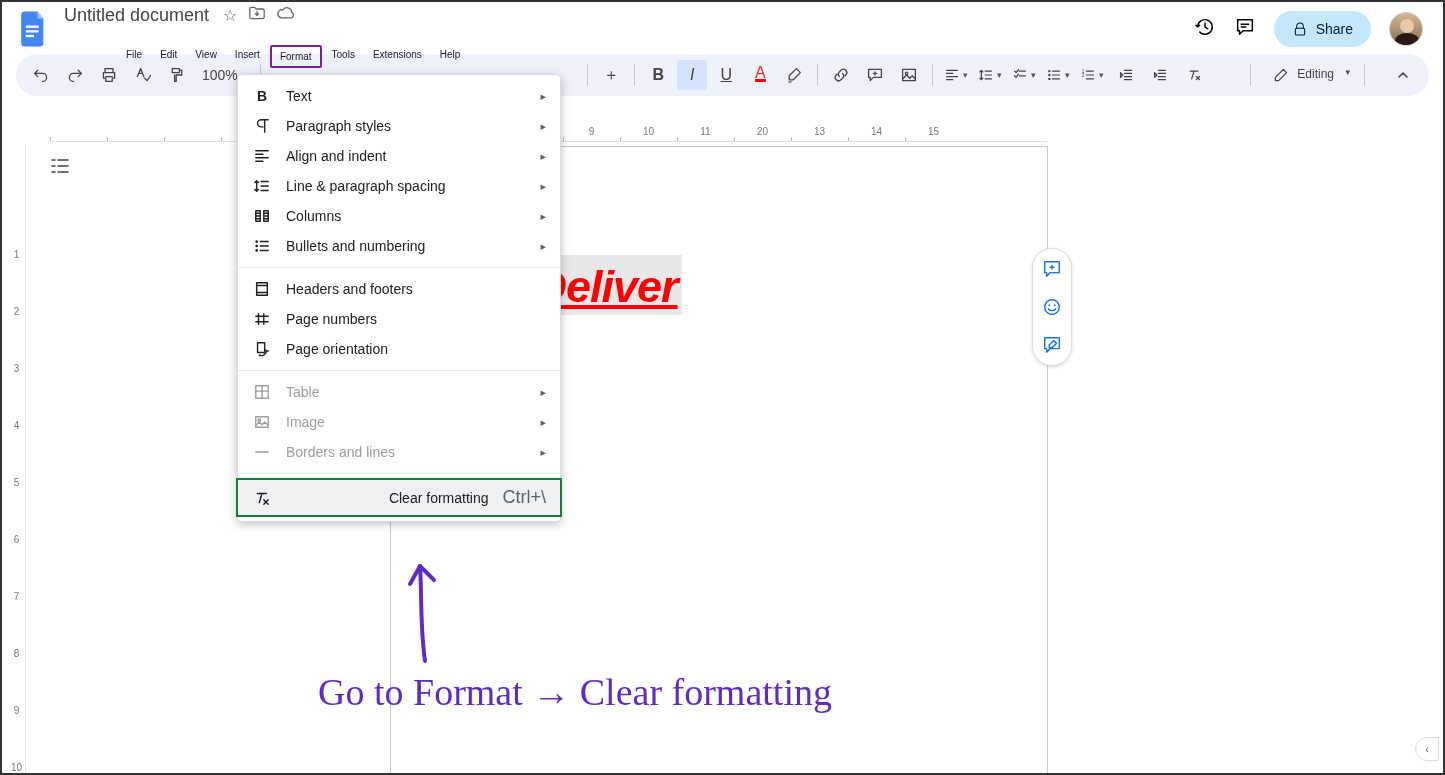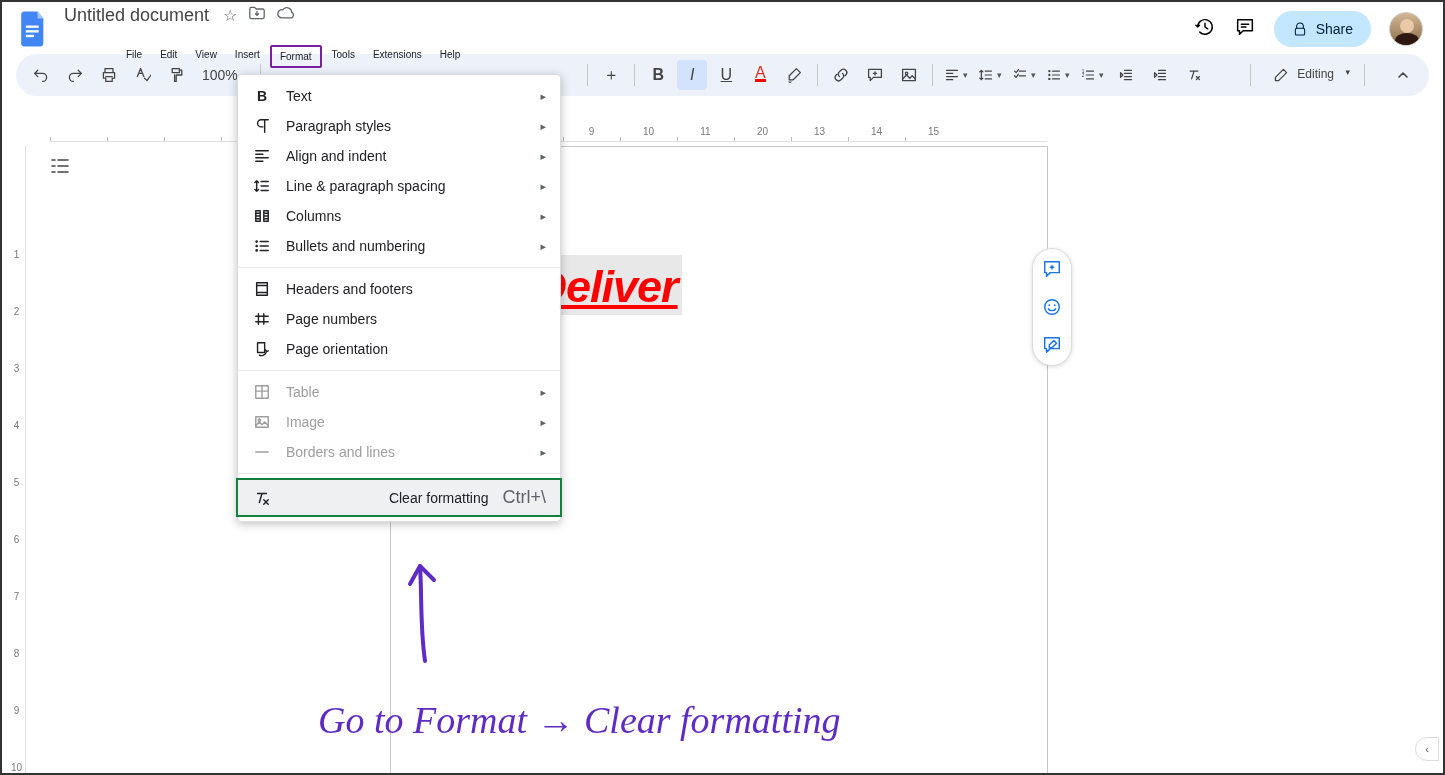--- a/index.html
+++ b/index.html
@@ -59,21 +59,21 @@
 .outline-btn { position: absolute; top: 150px; left: 44px; width: 28px; height: 28px; color: #444; display:flex;align-items:center;justify-content:center;}
 .page { position: absolute; top: 144px; left: 388px; width: 658px; height: 640px; background: #fff; border: 1px solid #c7c7c7; }
 .page-text { position: absolute; top: 108px; left: -2px; font-size: 45px; font-weight: 900; font-style: italic; color: #ff0000; background: #e8e8e8; padding: 6px 4px 2px 4px; text-decoration: underline; letter-spacing: -1px; white-space: nowrap;}
 
 
 .side-tools { position: absolute; top: 246px; left: 1030px; width: 40px; background: #fff; border: 1px solid #dadce0; border-radius: 22px; display: flex; flex-direction: column; align-items: center; padding: 8px 0; gap: 14px; box-shadow: 0 1px 4px rgba(0,0,0,0.15);}
 .side-tools div { width: 24px; height: 24px; display: flex; align-items: center; justify-content: center; color: #1a73e8; }
 
 
 .anno-arrow { position: absolute; top: 554px; left: 398px; width: 50px; height: 110px; }
-.anno-text { position: absolute; top: 696px; left: 316px; font-family: "Comic Sans MS", cursive; font-size: 38px; color: #5e2bc4; font-weight:500;font-style:italic; }
+.anno-text { position: absolute; top: 668px; left: 316px; font-family: "Comic Sans MS", cursive; font-size: 38px; color: #5e2bc4; font-weight:500; }
 
 
 .corner-toggle { position: absolute; bottom: 12px; right: 4px; width: 24px; height: 24px; border: 1px solid #dadce0; border-radius: 12px 0 0 12px; display:flex;align-items:center;justify-content:center;font-size:11px;color:#555;background:#fff;}
 
 
 svg .s { stroke: currentColor; stroke-width: 1.6; fill: none; stroke-linecap: round; stroke-linejoin: round; }
 svg .f { fill: currentColor; }
 .clr-bar-red{border-bottom:3px solid #ff0000;display:inline-block;line-height:10px;padding-bottom:1px;}
 </style>
 </head>

